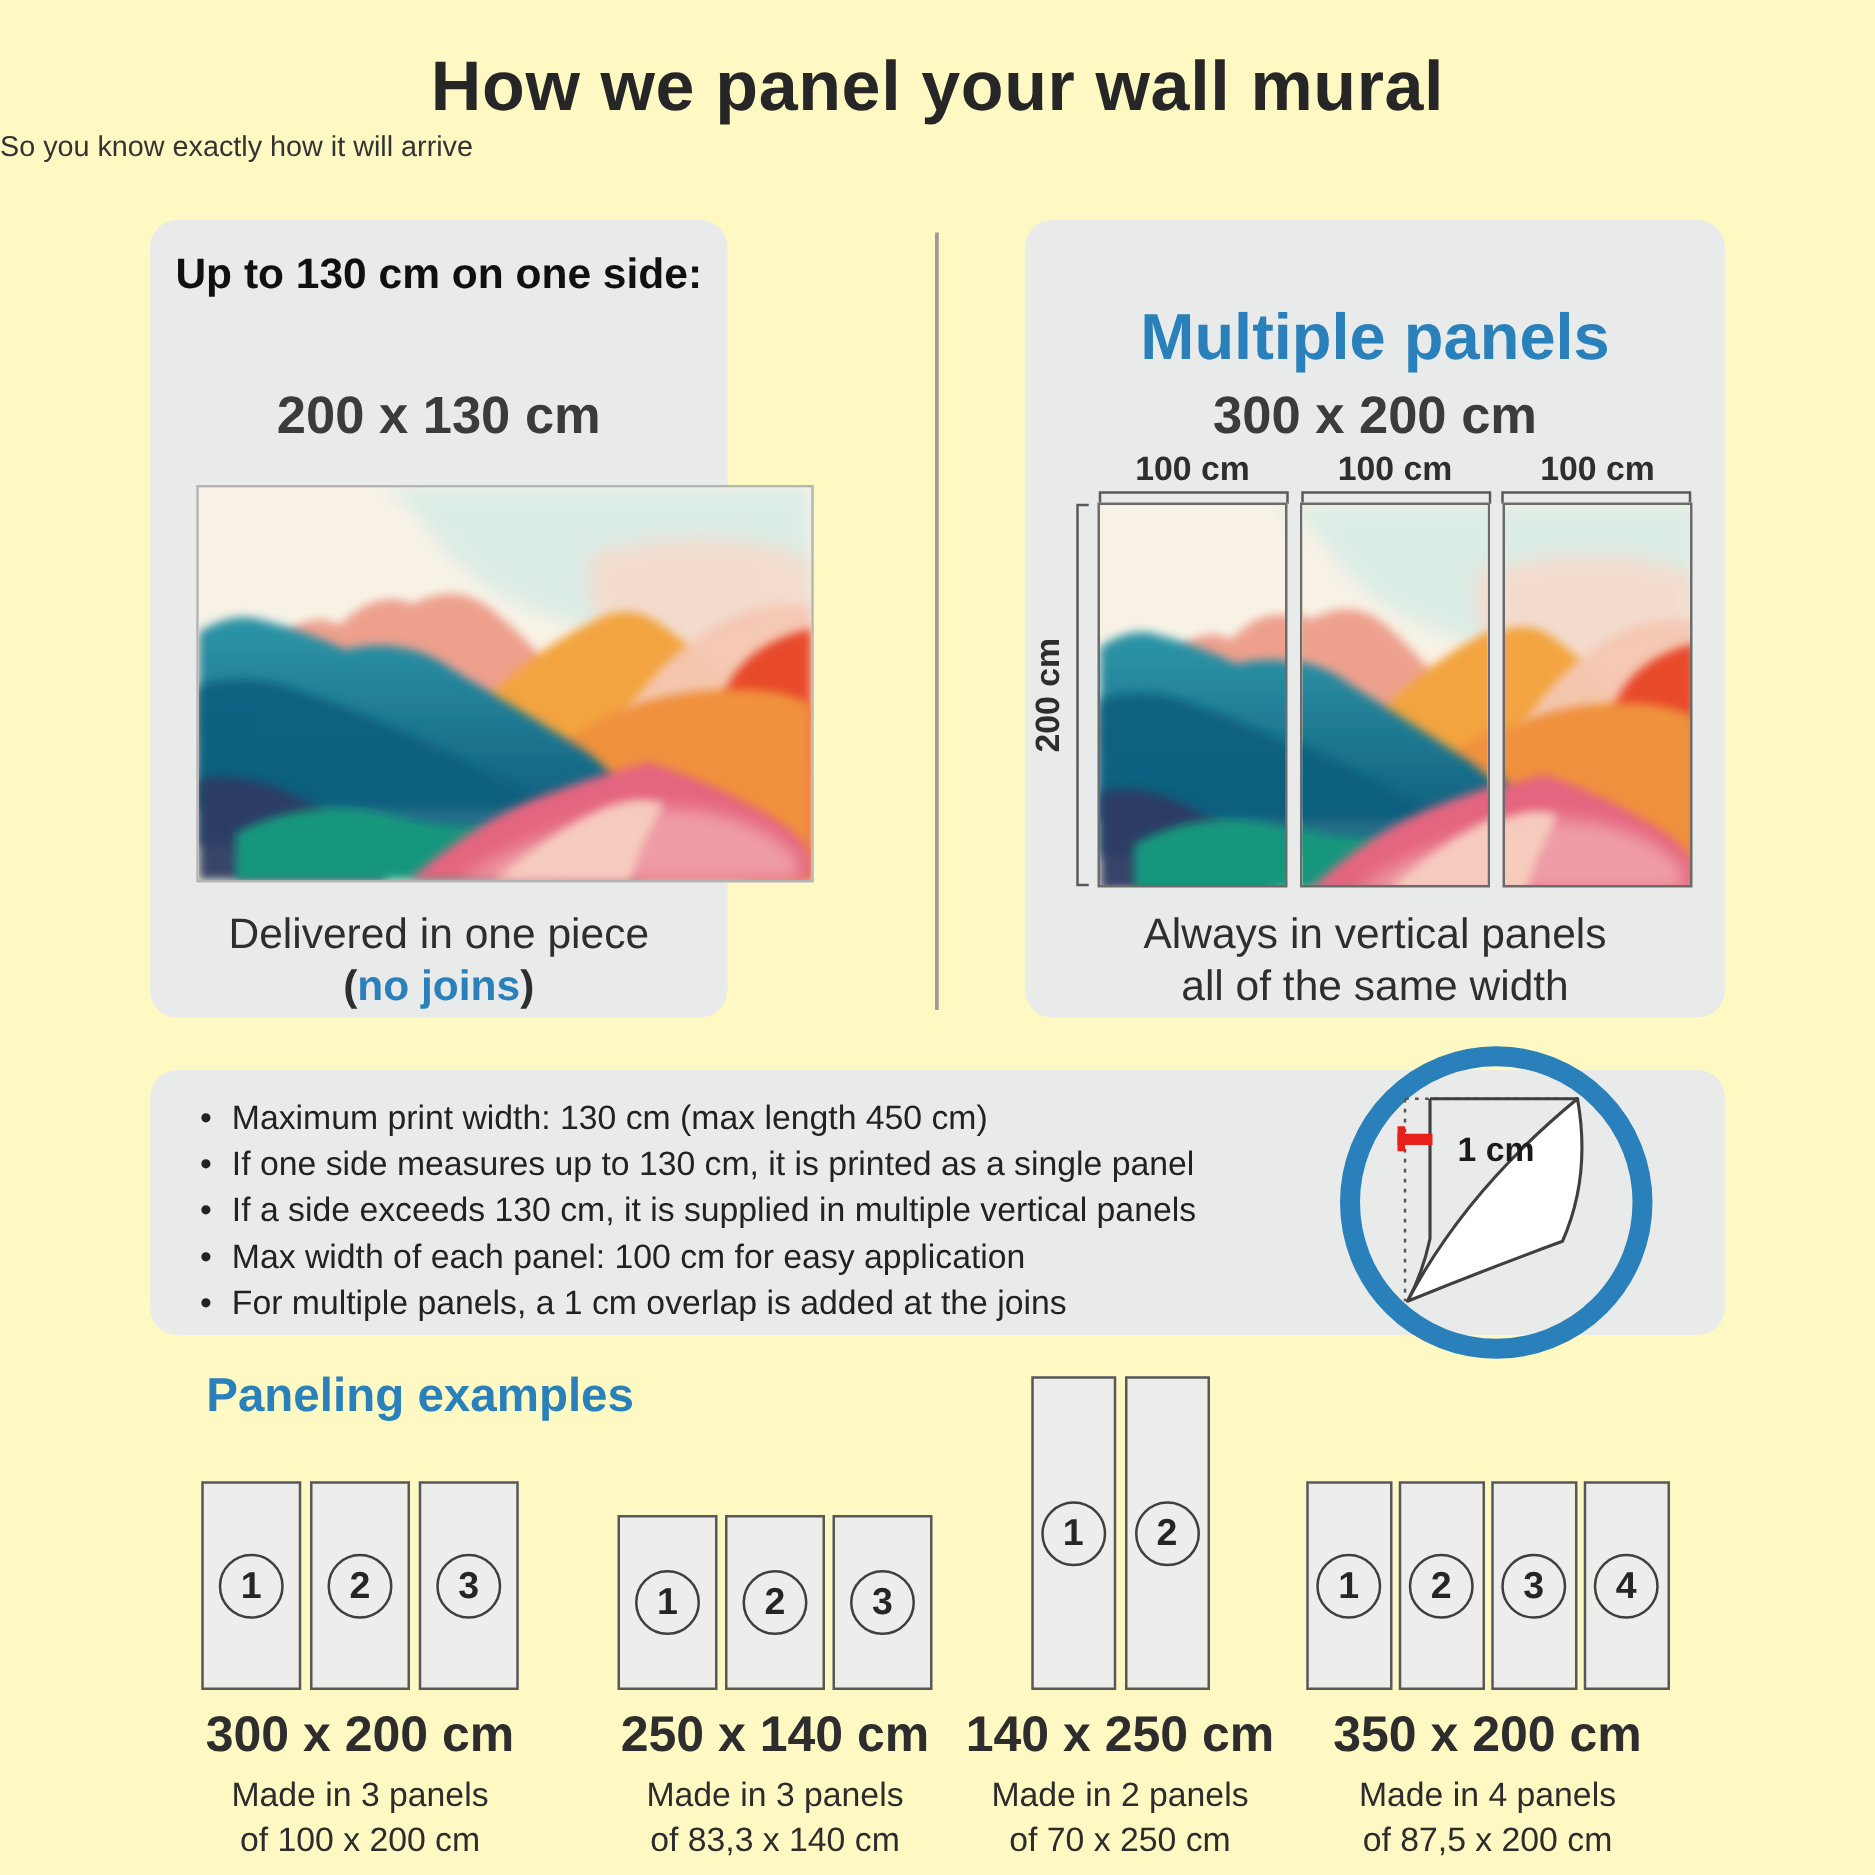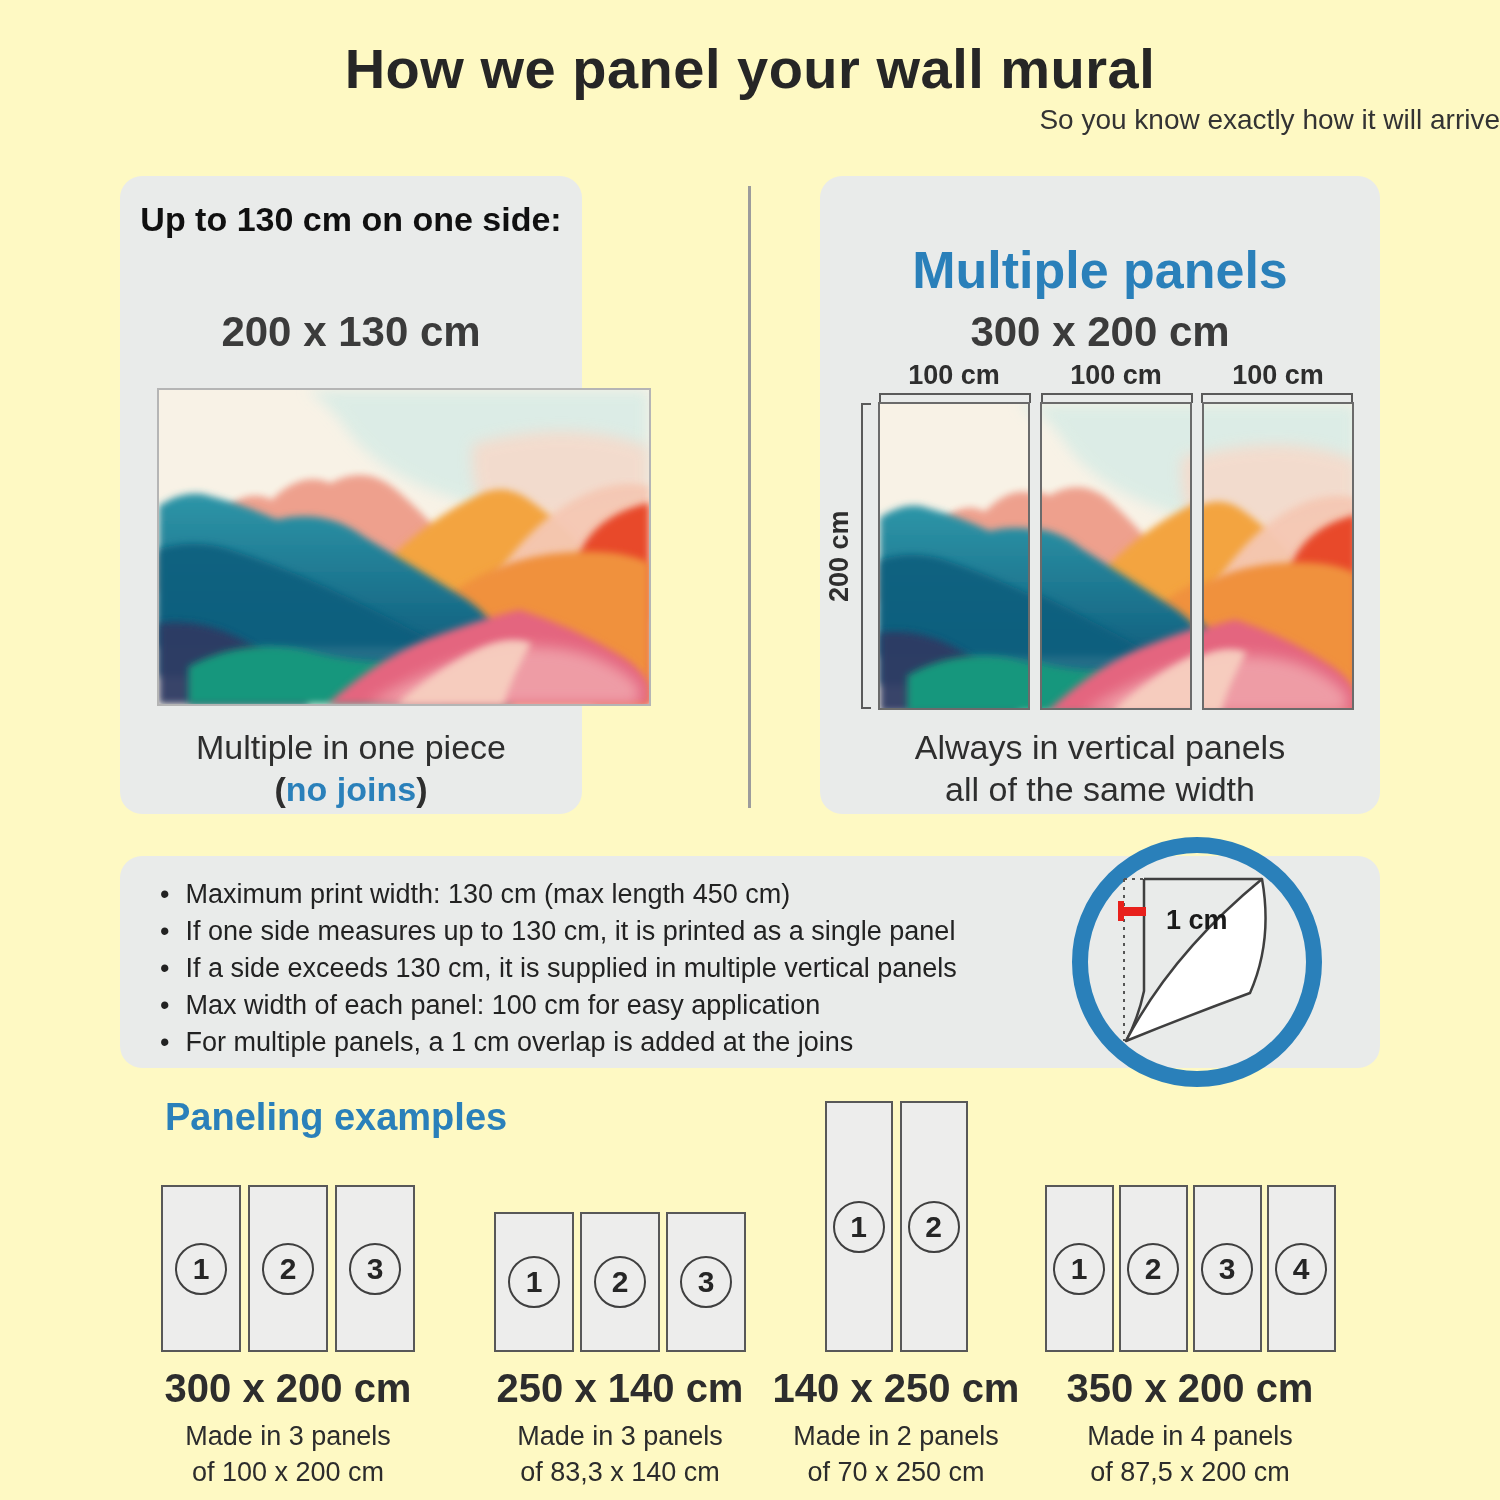--- a/index.html
+++ b/index.html
@@ -7,22 +7,22 @@
   .canvas {
     position:relative; width:1500px; height:1500px; background:#fef9c3;
     font-family:"Liberation Sans", sans-serif; color:#2b2b2b; overflow:hidden;
   }
   
   .page-title {
     position:absolute; top:36px; left:0; width:100%; text-align:center;
     font-size:56px; font-weight:800; color:#262626; letter-spacing:.5px;
   }
   .page-subtitle {
-    position:absolute; top:104px; left:0; width:100%; text-align:right;
-    font-size:28px; font-weight:500; color:#333;
+    position:absolute; top:104px; left:0; width:100%; text-align:left;
+    font-size:23px; font-weight:500; color:#333;
   }
   
   .card {
     position:absolute; top:176px; height:638px; background:#e9ebea; border-radius:22px;
   }
   .card-left  { left:120px; width:462px; }
   .card-right { left:820px; width:560px; }
   .divider { position:absolute; left:748px; top:186px; width:3px; height:622px; background:#9c9c9c; }
   .cond   { position:absolute; top:24px;  left:0; width:100%; text-align:center; font-size:34px; font-weight:700; color:#101010; }
   .chead  { position:absolute; top:64px;  left:0; width:100%; text-align:center; font-size:52px; font-weight:800; color:#2a80ba; }
@@ -126,21 +126,21 @@
   <div class="page-subtitle">So you know exactly how it will arrive</div>
 
   <div class="card card-left">
     <div class="cond">Up to 130 cm on one side:</div>
     <div class="csize">200 x 130 cm</div>
     <div class="mural-frame">
       <svg width="490" height="314">
           <use href="#mural" width="490" height="314"></use>
         </svg>
     </div>
-    <div class="foot1">Multiple in one piece</div>
+    <div class="foot1">Delivered in one piece</div>
     <div class="foot2">
       <span>(</span><span class="hl">no joins</span><span>)</span>
     </div>
   </div>
 
   <div class="divider"></div>
 
   <div class="card card-right">
     <div class="chead">Multiple panels</div>
     <div class="csize">300 x 200 cm</div>

